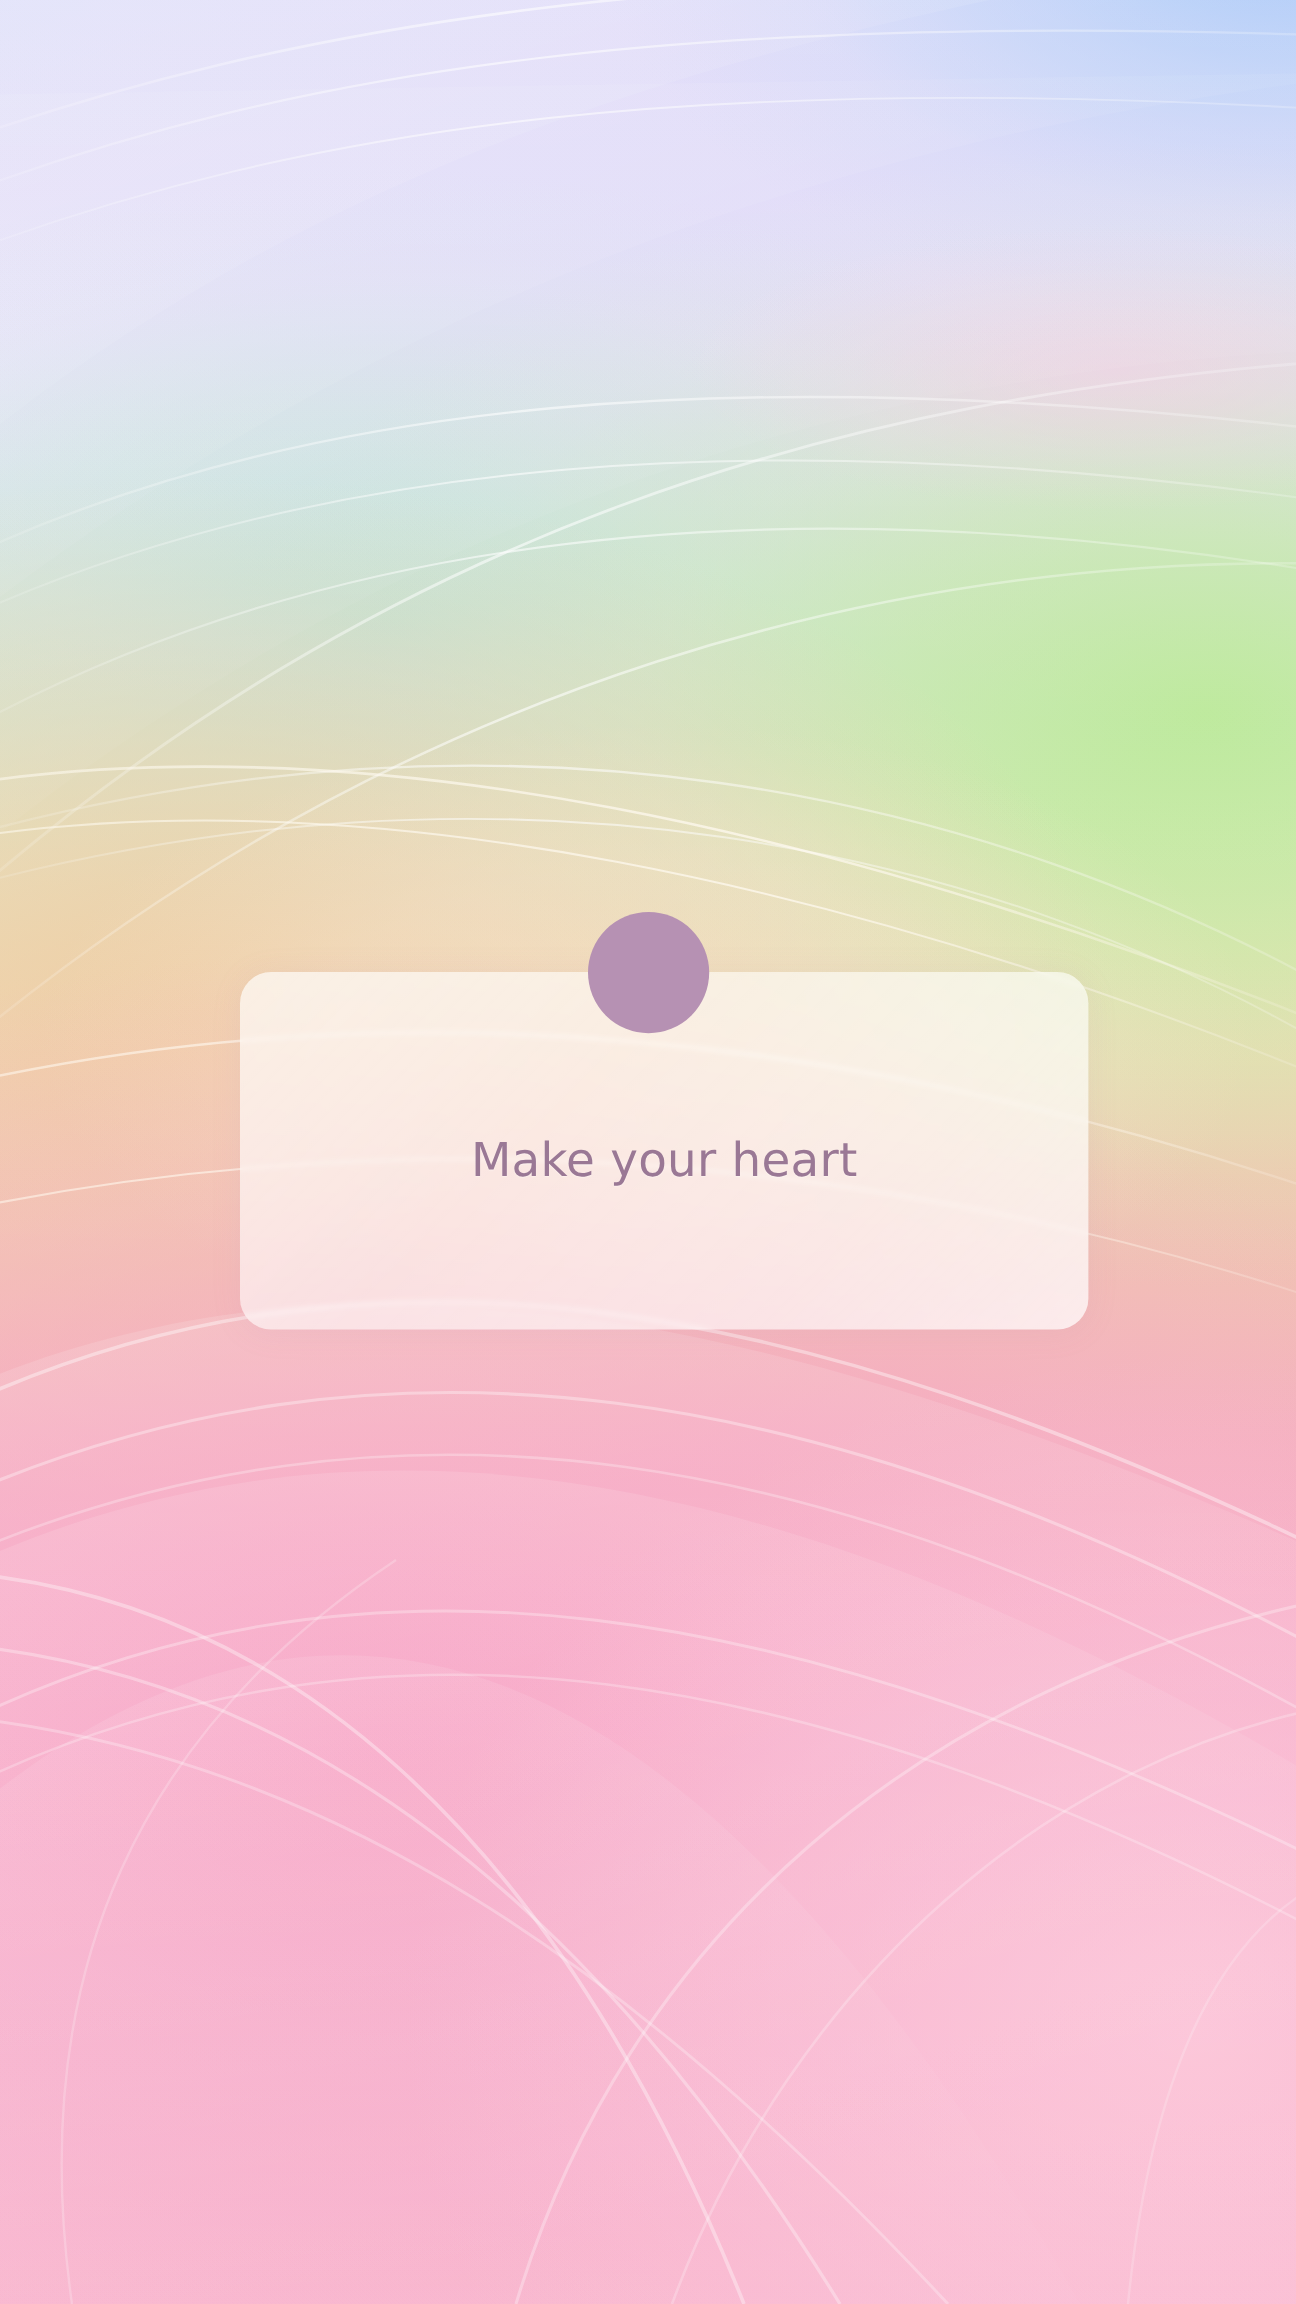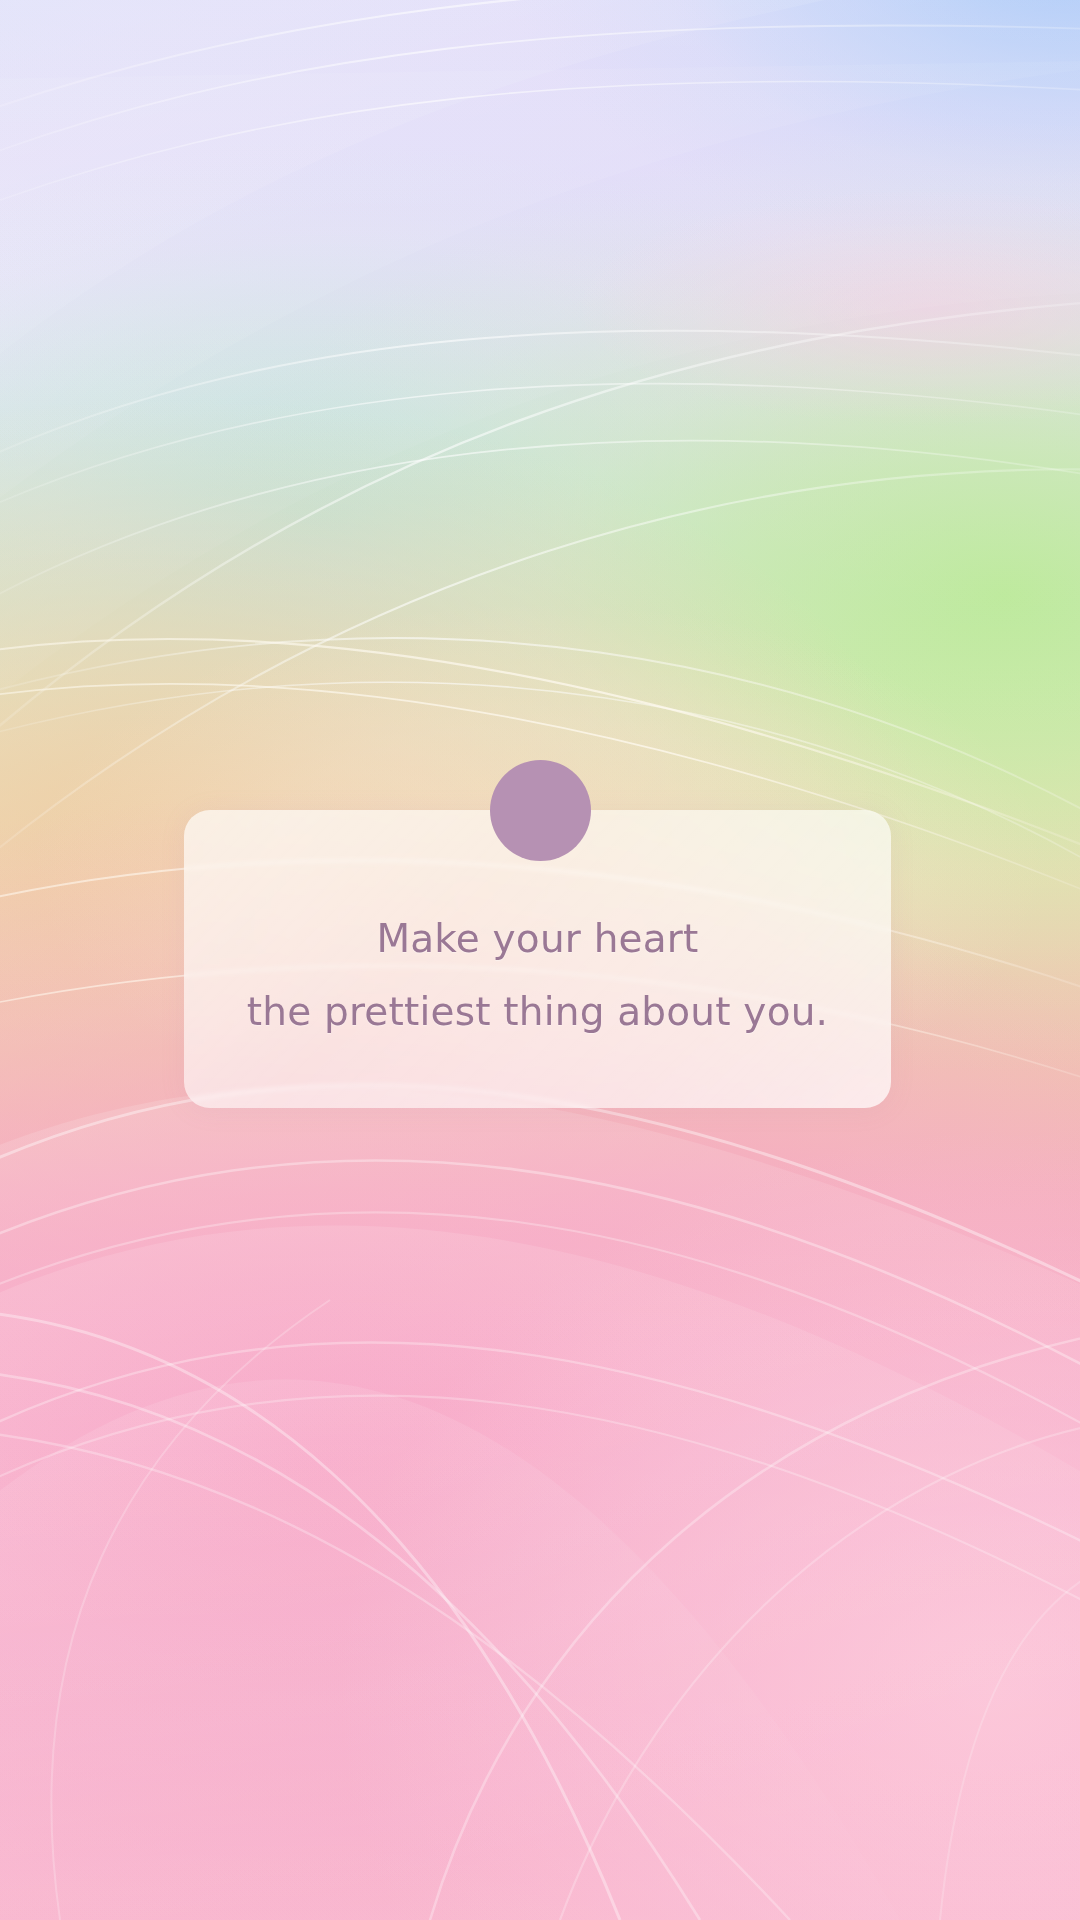--- a/index.html
+++ b/index.html
@@ -136,21 +136,21 @@
       rgba(255,255,255,.10) 0%,
       rgba(255,255,255,.03) 35%,
       rgba(255,255,255,0) 60%,
       rgba(255,255,255,.05) 100%);
   }
 
   
 
   #quote-card {
     position:absolute;
-    left:184px; top:810px;
+    left:200px; top:810px;
     width:707px; height:298px;
     border-radius:26px;
     background:linear-gradient(135deg,
       rgba(255,255,255,.66) 0%,
       rgba(255,255,255,.56) 38%,
       rgba(255,255,255,.62) 72%,
       rgba(255,255,255,.72) 100%);
     backdrop-filter:blur(2px);
     display:flex;
     flex-direction:column;
@@ -258,19 +258,18 @@
     <path d="M 430,1920 C 520,1620 760,1400 1120,1330" fill="none" stroke="#ffffff" stroke-opacity="0.30" stroke-width="2.6"></path>
     <path d="M 560,1920 C 660,1650 880,1460 1120,1420" fill="none" stroke="#ffffff" stroke-opacity="0.24" stroke-width="2.2"></path>
     <path d="M 940,1920 C 960,1720 1020,1600 1120,1560" fill="none" stroke="#ffffff" stroke-opacity="0.20" stroke-width="2"></path>
   </svg>
 
   <div class="bg-layer bg-veil"></div>
 
   <div id="quote-card">
     <div id="quote-text">
       <span class="qline qline-1">Make your heart</span>
-      <span class="qline qline-2">the prettiest thing about you.</span>
     </div>
   </div>
 
   <div id="avatar"></div>
 
 </div>
 
 </body></html>

